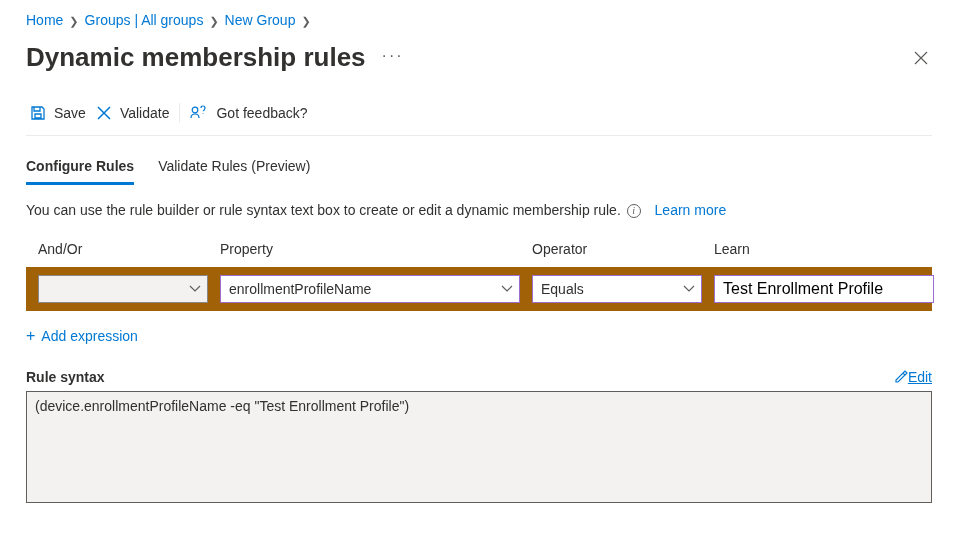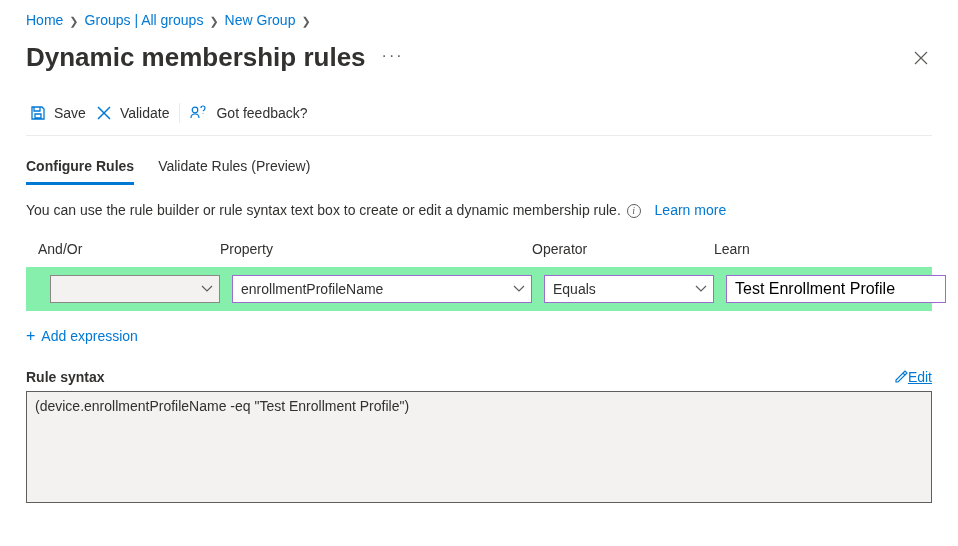--- a/index.html
+++ b/index.html
@@ -23,21 +23,21 @@
   .tabs { display: flex; gap: 24px; margin-top: 16px; border-bottom: 1px solid transparent; }
   .tab { padding: 6px 0 8px 0; cursor: pointer; color: #323130; border-bottom: 3px solid transparent; }
   .tab.active { font-weight: 600; border-bottom-color: #0078d4; }
 
   .desc { margin-top: 16px; font-size: 14px; color: #323130; }
   .desc .info { display: inline-flex; width: 14px; height: 14px; border: 1px solid #605e5c; border-radius: 50%; font-size: 10px; align-items: center; justify-content: center; color: #605e5c; margin: 0 2px; position: relative; top: -1px; font-style: italic; font-family: Georgia, serif; }
   .desc a { color: #0078d4; text-decoration: none; margin-left: 8px; cursor: pointer; margin-top: 12px; }
 
   .builder-wrap { margin-top: 22px; }
   .col-headers { display: grid; grid-template-columns: 170px 300px 170px 220px 35px; gap: 12px; padding: 0 0 10px 12px; font-size: 14px; color: #323130; }
-  .row-bg { background: #86efac; padding: 8px 24px; display: grid; grid-template-columns: 170px 300px 170px 220px 35px; gap: 12px; align-items: center; }
+  .row-bg { background: #a16207; padding: 8px 12px; display: grid; grid-template-columns: 170px 300px 170px 220px 35px; gap: 12px; align-items: center; }
   .sel { position: relative; border: 1px solid #8a8886; background: #fff; height: 28px; display: flex; align-items: center; padding: 0 8px; font-size: 14px; cursor: pointer; }
   .sel.purple { border-color: #9c6ccf; }
   .sel.disabled { background: #f3f2f1; cursor: default; }
   .sel .chev-d { position: absolute; right: 6px; color: #605e5c; }
   .txt-in { border: 1px solid #9c6ccf; background: #fff; height: 28px; padding: 0 8px; font-size: 16px; width: 100%; outline: none; }
   .del-btn { display: flex; align-items: center; justify-content: center; color: #605e5c; cursor: pointer; }
 
   .add-expr { display: flex; align-items: center; gap: 6px; color: #0078d4; margin-top: 16px; cursor: pointer; font-size: 14px; }
   .add-expr .plus { font-size: 16px; font-weight: 400; }
 

